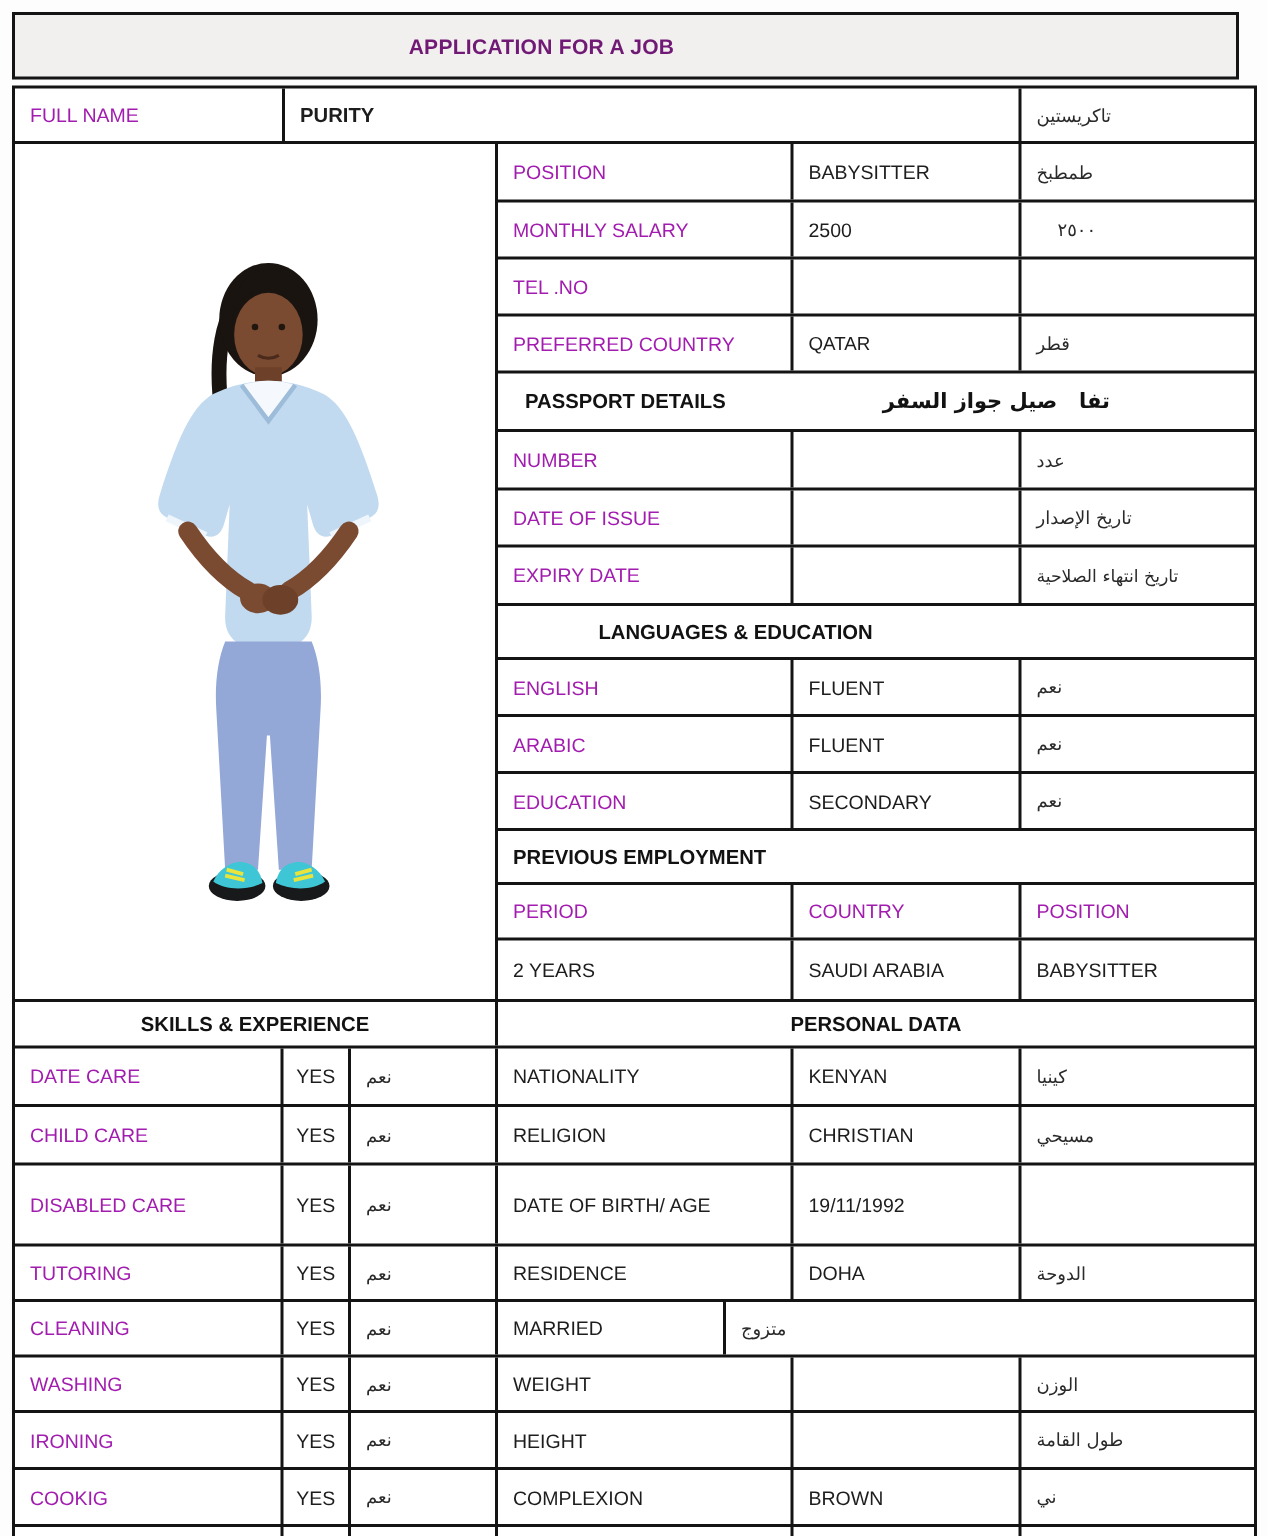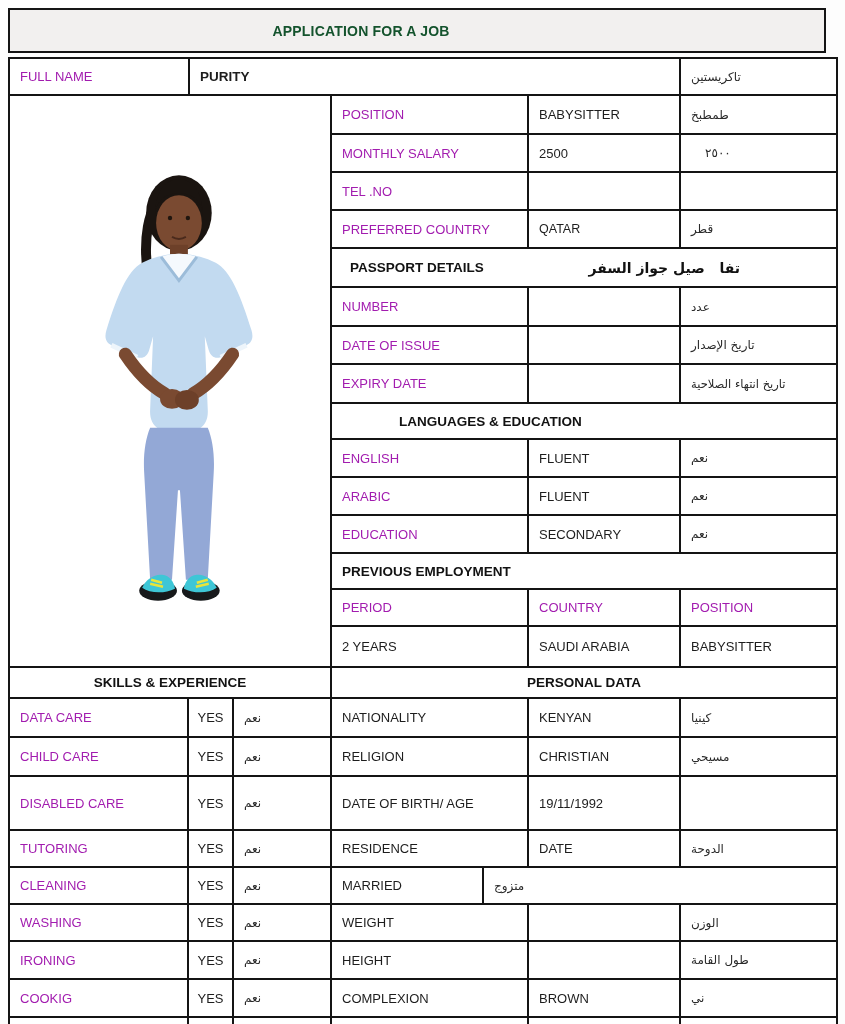--- a/index.html
+++ b/index.html
@@ -9,21 +9,21 @@
     -webkit-font-smoothing:antialiased;
   }
   .page{position:absolute;left:8px;top:8px;width:830px;}
   
   .title-bar{
     box-sizing:border-box;width:818px;height:45px;background:#f2f0ef;
     border:2px solid #141414;display:flex;align-items:center;justify-content:center;
     margin-bottom:4px;
   }
   .title-bar span{
-    color:#14532d;font-size:14px;font-weight:700;letter-spacing:.2px;
+    color:#701a75;font-size:14px;font-weight:700;letter-spacing:.2px;
     transform:translateX(-56px);
   }
   
   .form{box-sizing:border-box;width:830px;border:2px solid #141414;background:#fff;}
   .row{display:flex;border-bottom:2px solid #141414;}
   .row.last{border-bottom:none;}
   .c{
     box-sizing:border-box;border-right:2px solid #141414;
     display:flex;align-items:center;padding:0 10px;overflow:hidden;white-space:nowrap;
     font-size:13px;
@@ -207,21 +207,21 @@
 
       </div>
     </div>
 
     <div class="row" style="height:29px">
       <div class="c sec skills-head-left">SKILLS &amp; EXPERIENCE</div>
       <div class="c sec end fx personal-head">PERSONAL DATA</div>
     </div>
 
     <div class="row" style="height:37px">
-      <div class="c red w-skill">DATA CARE</div>
+      <div class="c red w-skill">DATE CARE</div>
       <div class="c w-yes">YES</div>
       <div class="c ar w-naam">نعم</div>
       <div class="c w-label">NATIONALITY</div>
       <div class="c w-val">KENYAN</div>
       <div class="c ar end fx">كينيا</div>
     </div>
     <div class="row" style="height:37px">
       <div class="c red w-skill">CHILD CARE</div>
       <div class="c w-yes">YES</div>
       <div class="c ar w-naam">نعم</div>
@@ -234,21 +234,21 @@
       <div class="c w-yes">YES</div>
       <div class="c ar w-naam">نعم</div>
       <div class="c w-label">DATE OF BIRTH/ AGE</div>
       <div class="c w-val">19/11/1992</div>
     </div>
     <div class="row" style="height:35px">
       <div class="c red w-skill">TUTORING</div>
       <div class="c w-yes">YES</div>
       <div class="c ar w-naam">نعم</div>
       <div class="c w-label">RESIDENCE</div>
-      <div class="c w-val">DATE</div>
+      <div class="c w-val">DOHA</div>
       <div class="c ar end fx">الدوحة</div>
     </div>
     <div class="row" style="height:35px">
       <div class="c red w-skill">CLEANING</div>
       <div class="c w-yes">YES</div>
       <div class="c ar w-naam">نعم</div>
       <div class="c w-val">MARRIED</div>
       <div class="c ar end fx">متزوج</div>
     </div>
     <div class="row" style="height:35px">

